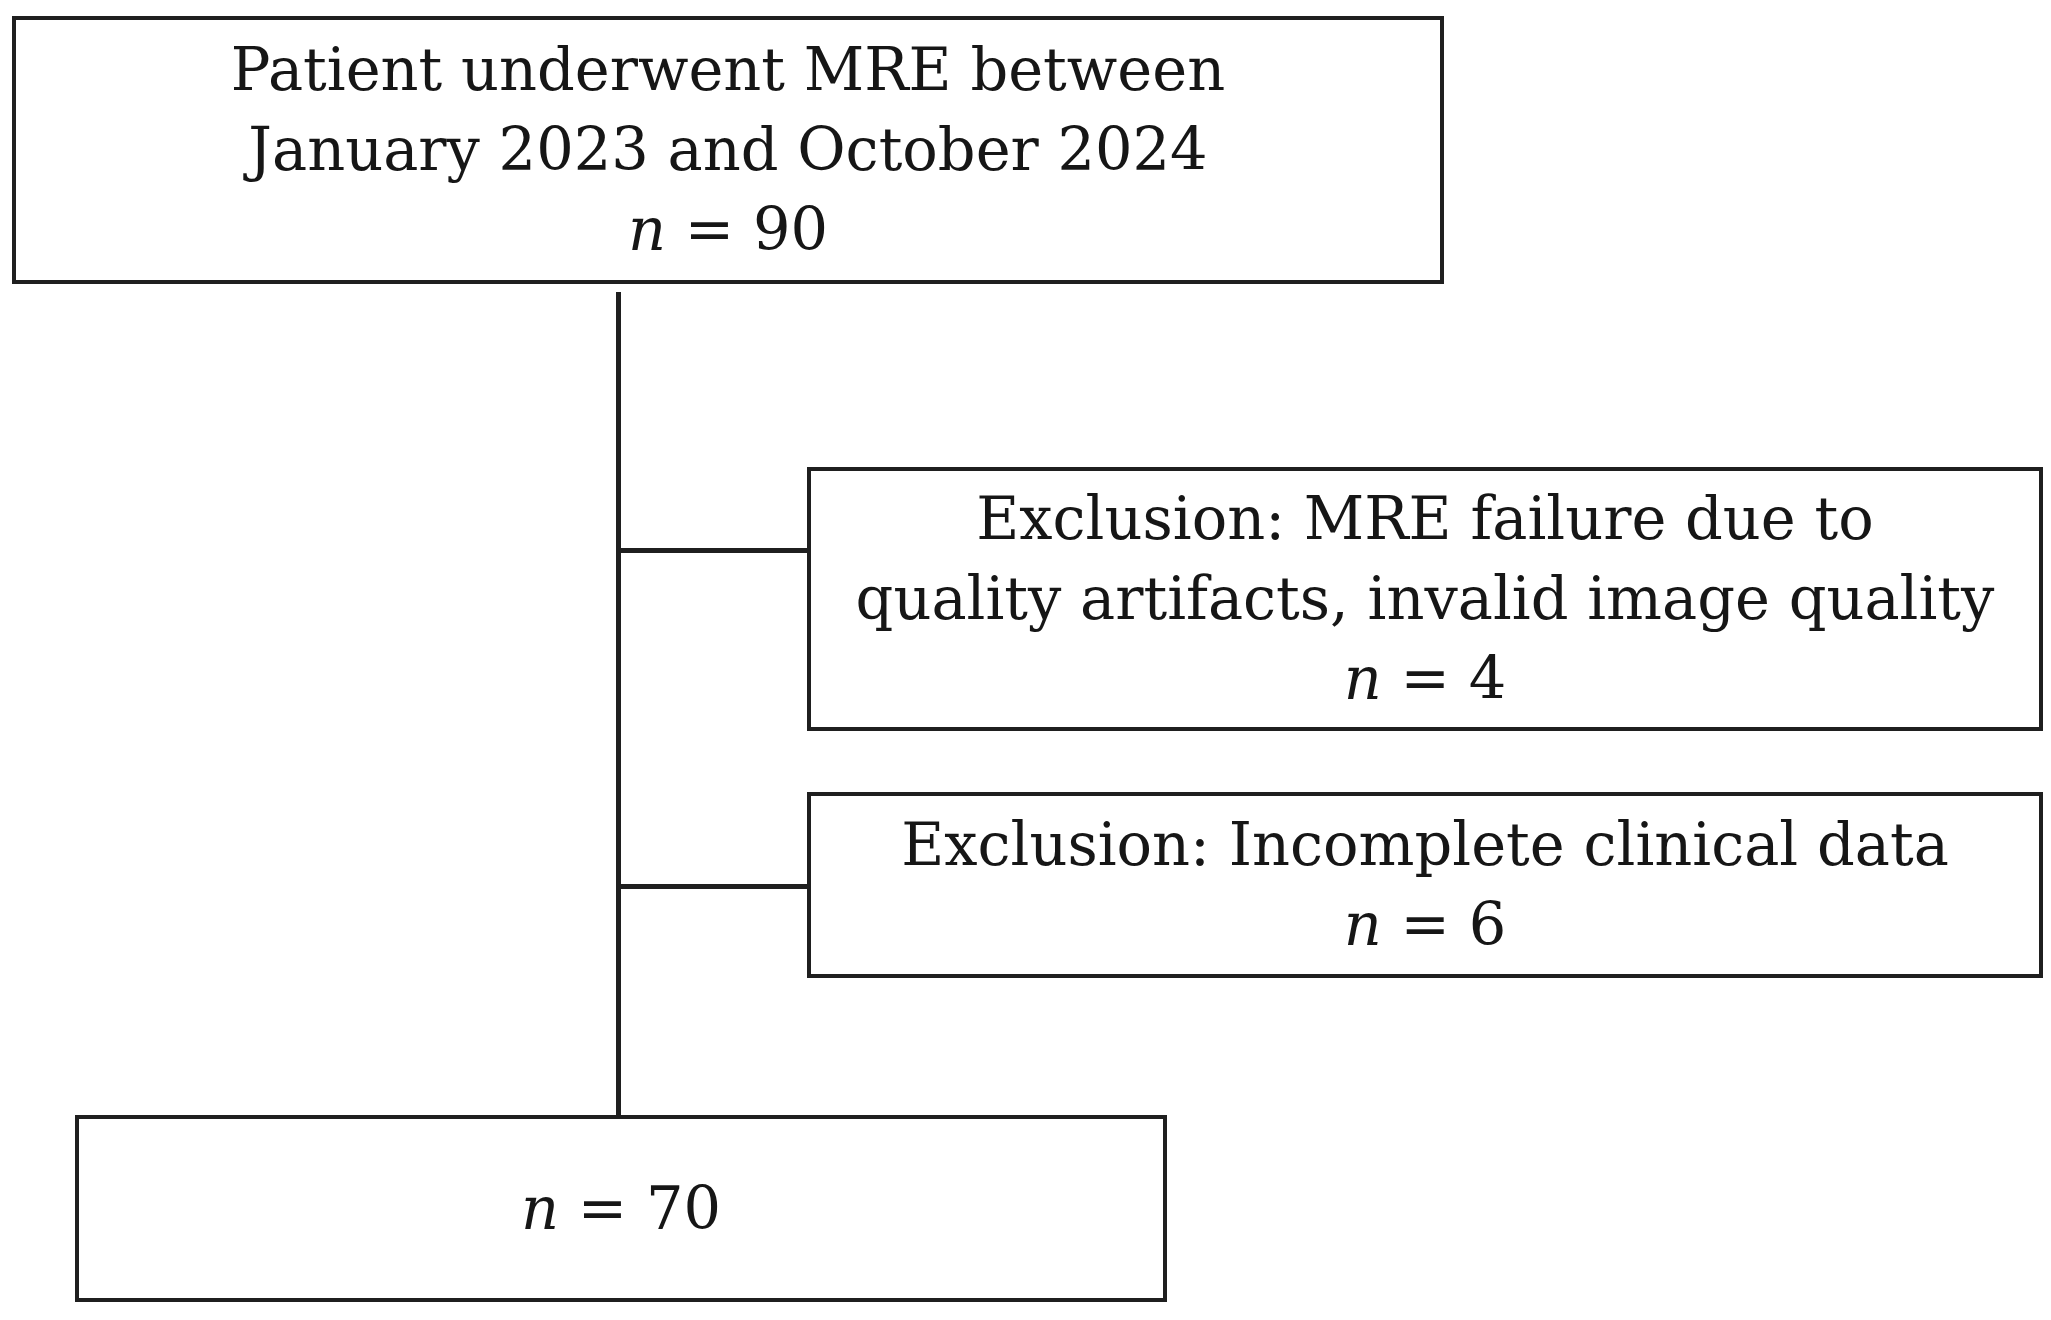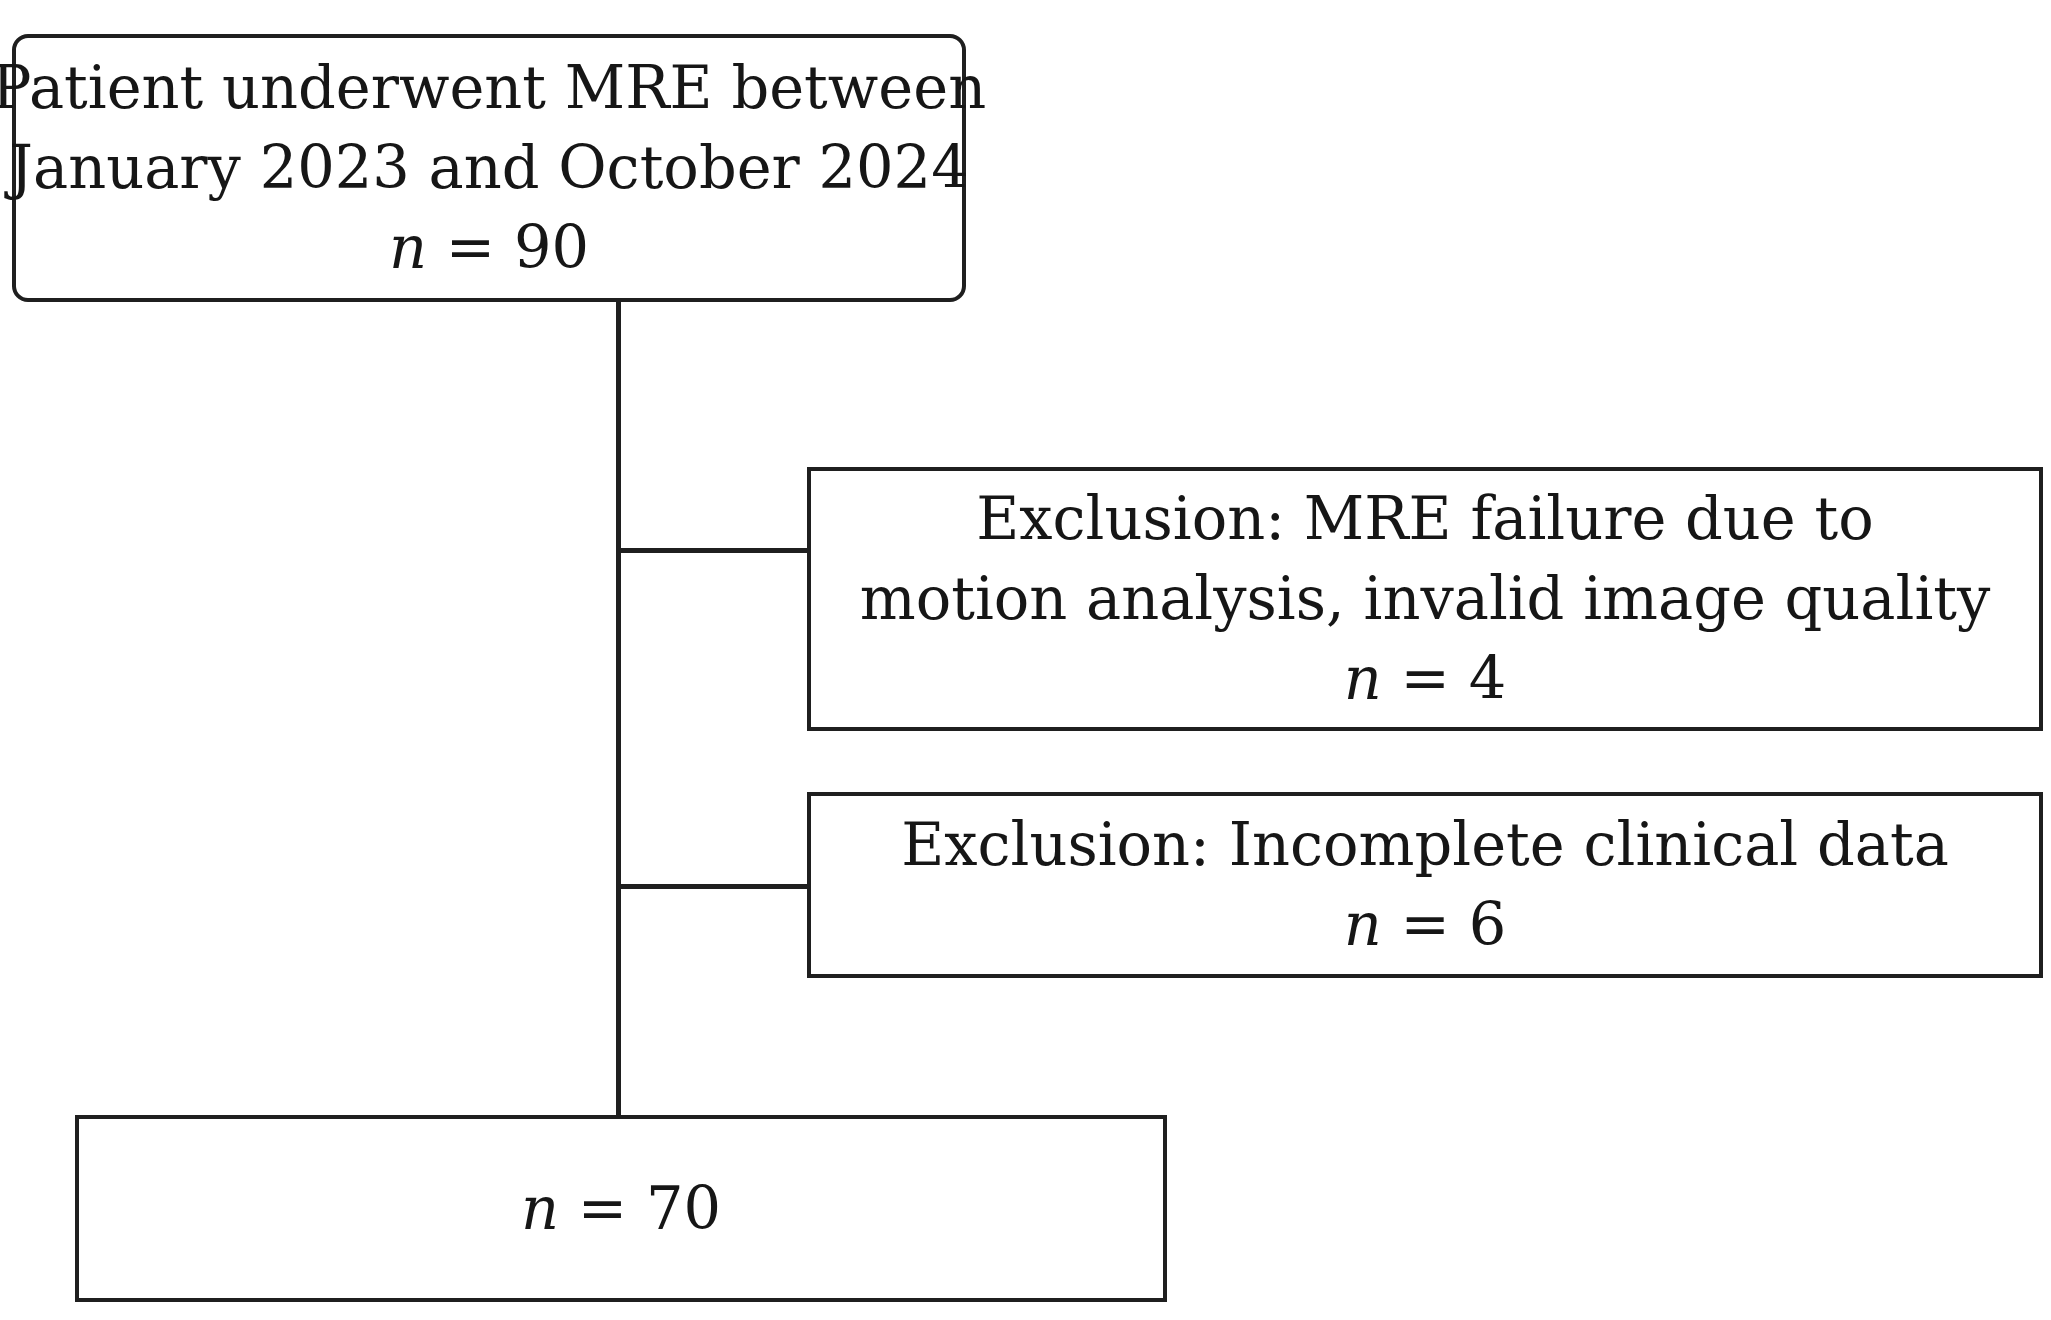--- a/index.html
+++ b/index.html
@@ -32,21 +32,21 @@
   }
   .flow-box .txt-line { display: block; }
   .n-line i {
     font-style: italic;
     font-family: "DejaVu Serif", "Liberation Serif", serif;
   }
   .connector {
     position: absolute;
     background: #1f1f1f;
   }
-  #box-enrollment { left: 12px;  top: 34px;   width: 954px; height: 268px; border-radius: 16px; }
+  #box-enrollment { left: 12px;  top: 16px;   width: 1432px; height: 268px; }
   #box-exclusion1 { left: 807px; top: 419px;  width: 1236px; height: 264px; margin-top: 48px; }
   #box-exclusion2 { left: 807px; top: 792px;  width: 1236px; height: 186px; justify-content: center; }
   #box-included   { left: 75px;  top: 1115px; width: 1092px; height: 187px; }
 
   #line-vertical  { left: 616px; top: 292px; width: 5px;   height: 824px; }
   #line-branch1   { left: 620px; top: 548px; width: 192px; height: 5px; }
   #line-branch2   { left: 620px; top: 884px; width: 192px; height: 5px; }
 </style>
 </head>
 <body>
@@ -58,21 +58,21 @@
   <div id="line-branch2" class="connector"></div>
 
   <div id="box-enrollment" class="flow-box">
     <span class="txt-line">Patient underwent MRE between</span>
     <span class="txt-line">January 2023 and October 2024</span>
     <span class="txt-line n-line"><i>n</i><span> = 90</span></span>
   </div>
 
   <div id="box-exclusion1" class="flow-box">
     <span class="txt-line">Exclusion: MRE failure due to</span>
-    <span class="txt-line">motion analysis, invalid image quality</span>
+    <span class="txt-line">quality artifacts, invalid image quality</span>
     <span class="txt-line n-line"><i>n</i><span> = 4</span></span>
   </div>
 
   <div id="box-exclusion2" class="flow-box">
     <span class="txt-line">Exclusion: Incomplete clinical data</span>
     <span class="txt-line n-line"><i>n</i><span> = 6</span></span>
   </div>
 
   <div id="box-included" class="flow-box">
     <span class="txt-line n-line"><i>n</i><span> = 70</span></span>

